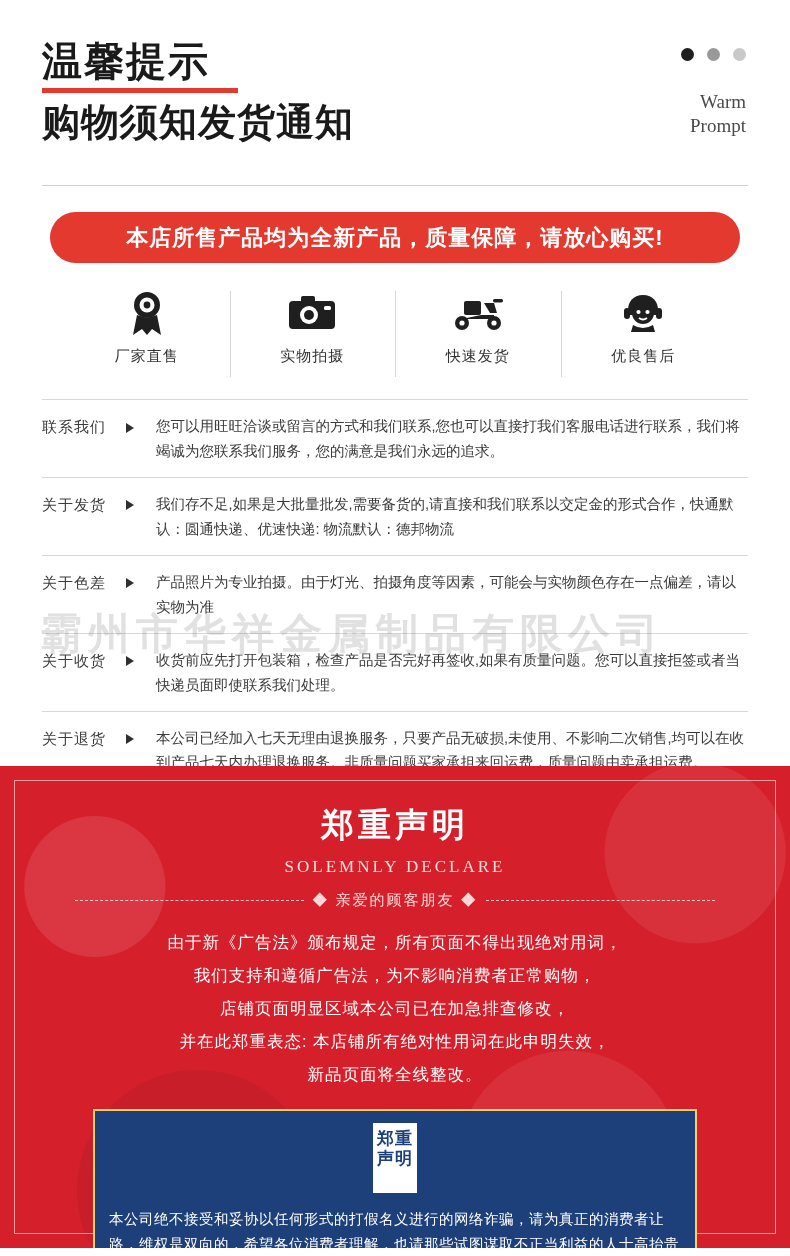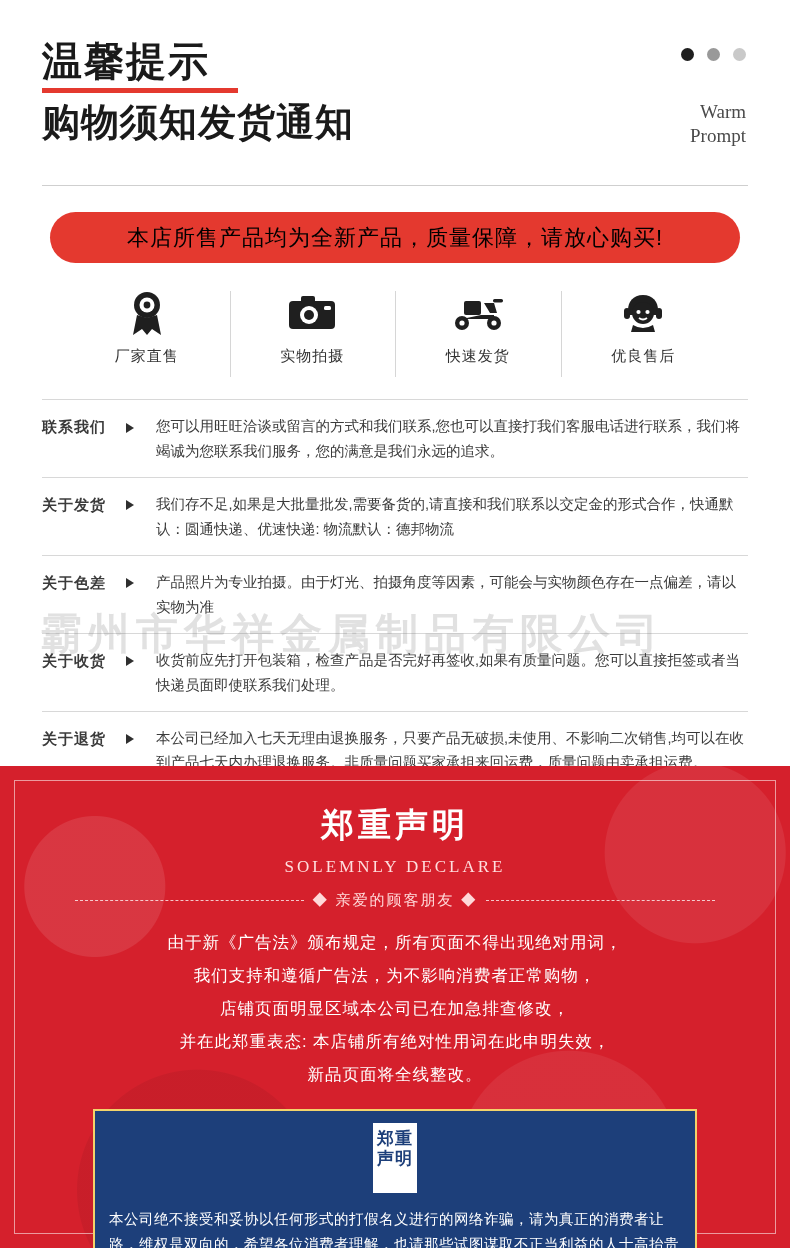--- a/index.html
+++ b/index.html
@@ -50,21 +50,21 @@
     right: 44px;
     display: flex;
     gap: 13px;
   }
   .dot { width: 13px; height: 13px; border-radius: 50%; }
   .dot.d1 { background: #1f1f1f; }
   .dot.d2 { background: #999; }
   .dot.d3 { background: #c9c9c9; }
   .warm-en {
     position: absolute;
-    top: 100px;
+    top: 90px;
     right: 44px;
     text-align: right;
     font-size: 19px;
     color: #4a4a4a;
     line-height: 1.25;
     font-family: "Liberation Serif", serif;
   }
   .header-rule {
     position: absolute;
     left: 42px;
@@ -76,23 +76,23 @@
 
   
   .banner-wrap { padding: 26px 50px 0 50px; }
   .banner {
     background: #e4392f;
     border-radius: 30px;
     height: 51px;
     display: flex;
     align-items: center;
     justify-content: center;
-    color: #000000;
+    color: #ffffff;
     font-size: 22px;
-    font-weight: normal;
+    font-weight: bold;
     letter-spacing: 1px;
   }
 
   
   .features {
     display: flex;
     margin: 26px 64px 0 64px;
     height: 96px;
   }
   .feature {
@@ -134,21 +134,21 @@
     display: flex;
     align-items: flex-start;
     padding: 14px 0 13px 0;
     border-bottom: 1px solid #d8d8d8;
   }
   .notice-label {
     width: 104px;
     flex: 0 0 104px;
     font-size: 15px;
     color: #3b3b3b;
-    font-weight: bold;
+    font-weight: normal;
     letter-spacing: 1px;
     padding-top: 4px;
     display: flex;
     align-items: center;
     gap: 20px;
   }
   .arrow {
     display: inline-block;
     width: 0; height: 0;
     border-left: 8px solid #2f2f2f;

